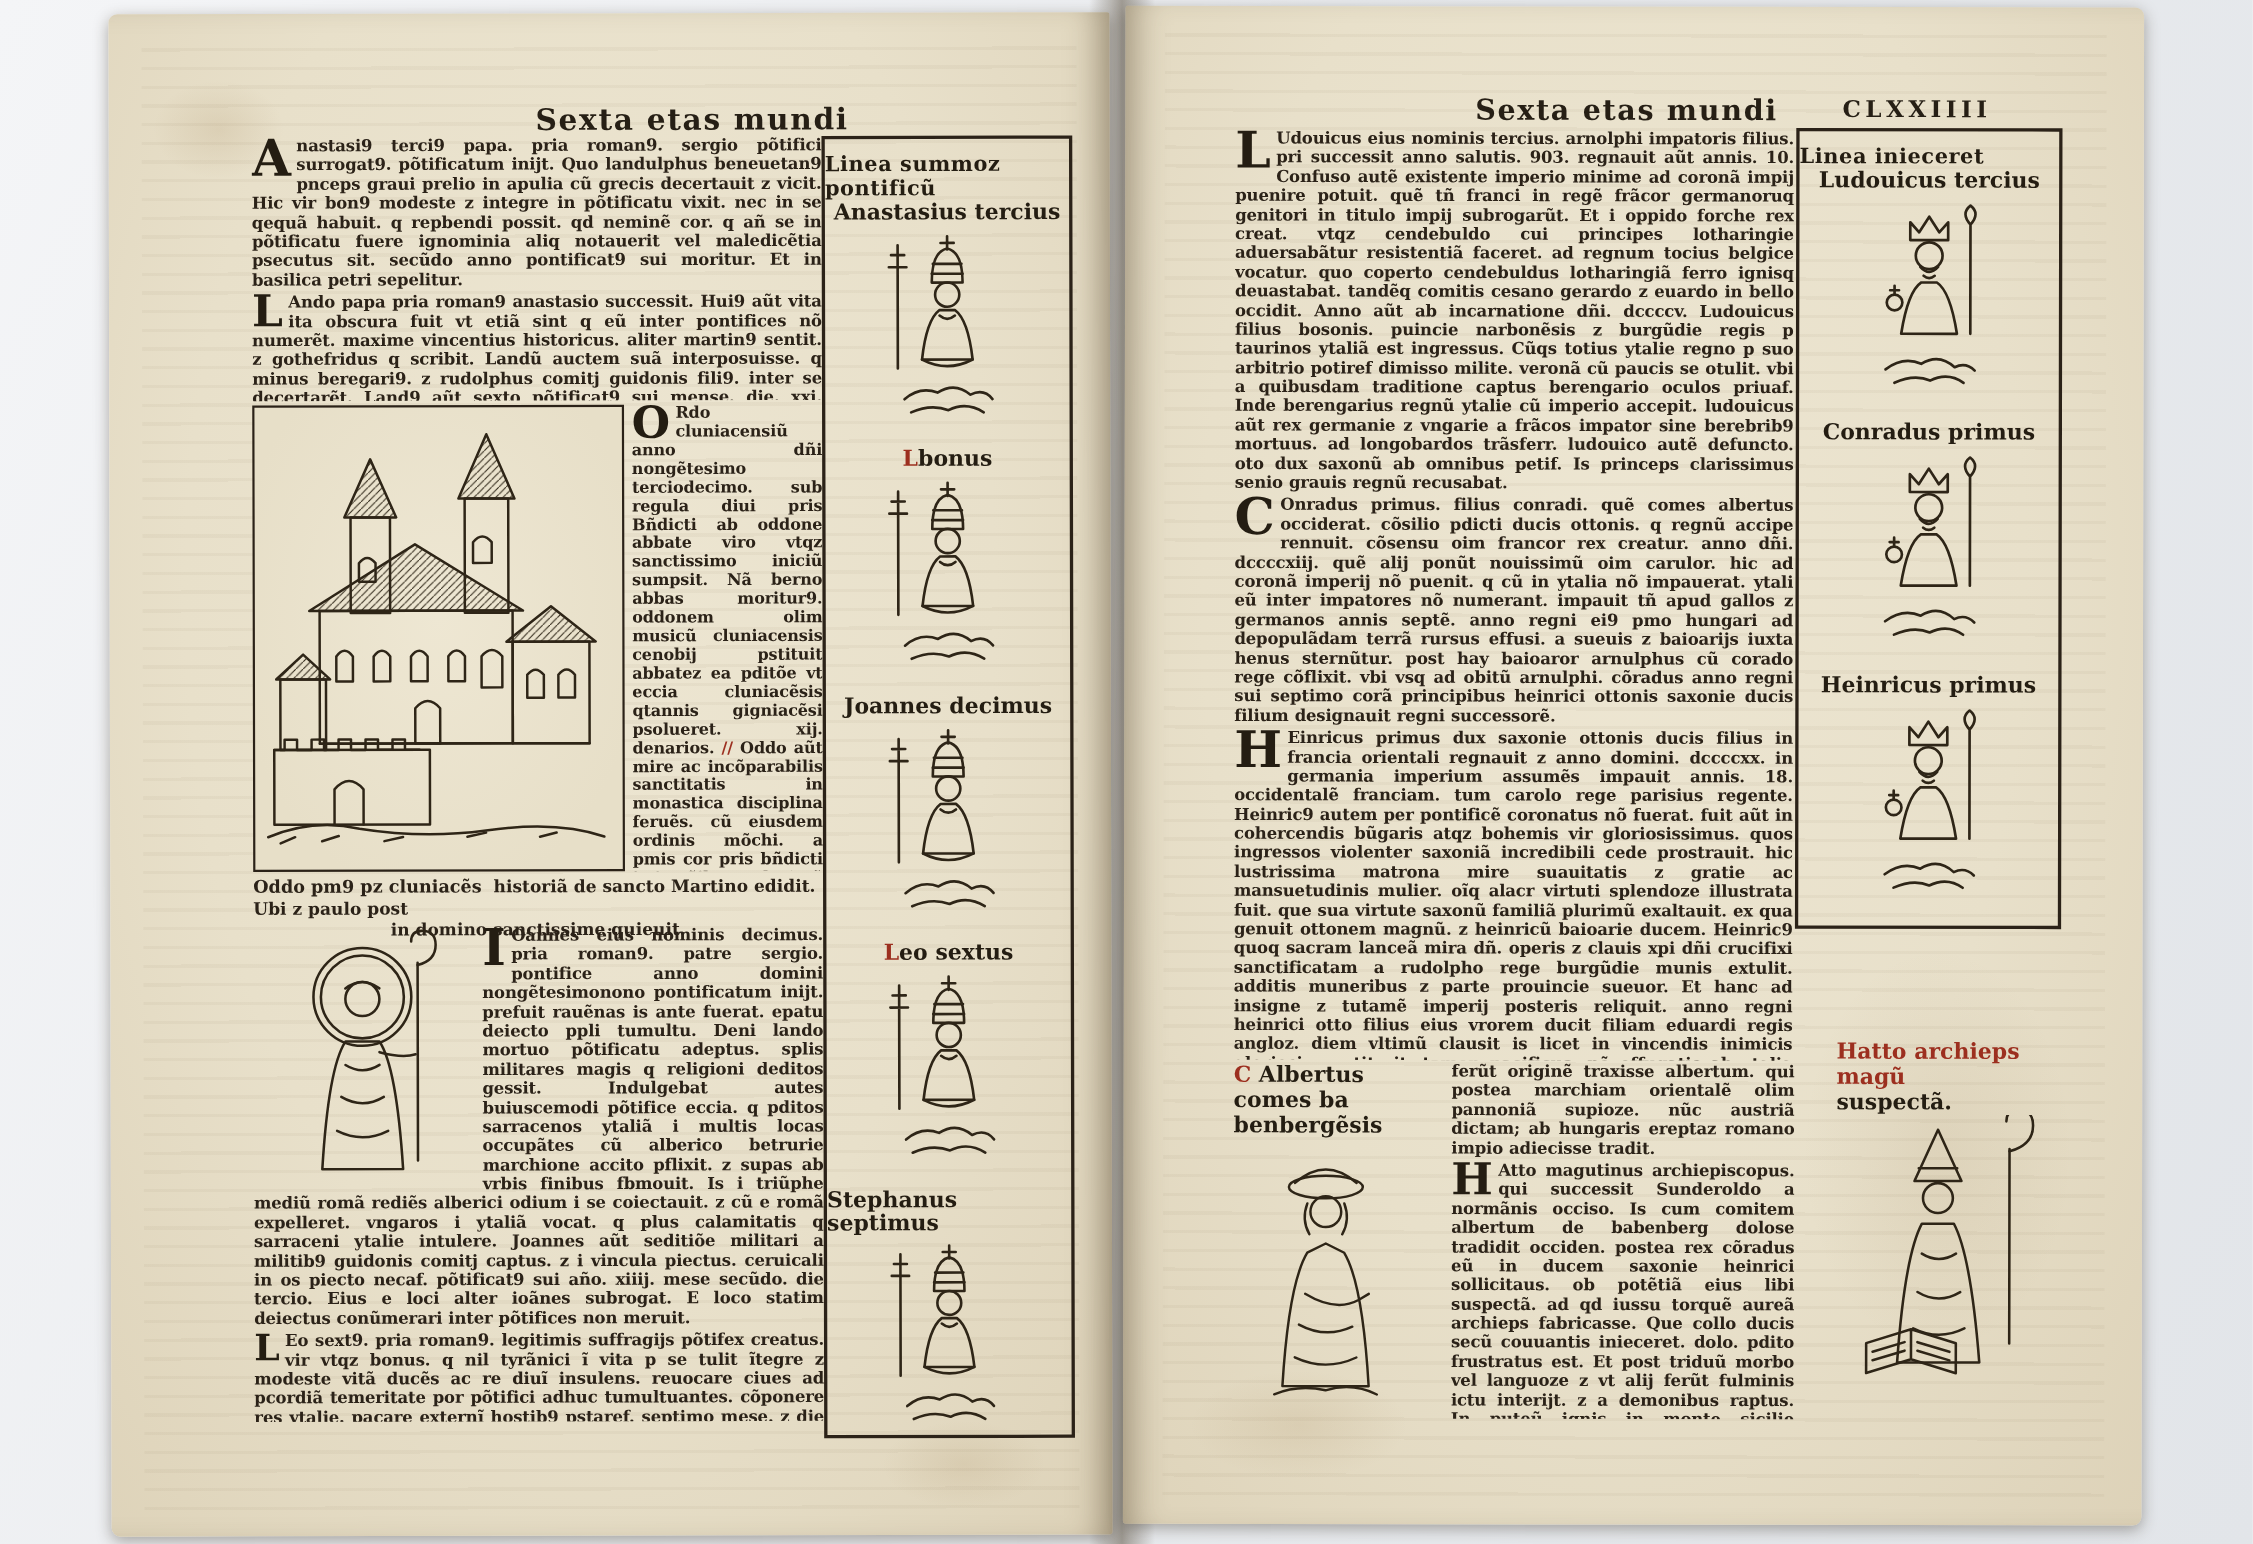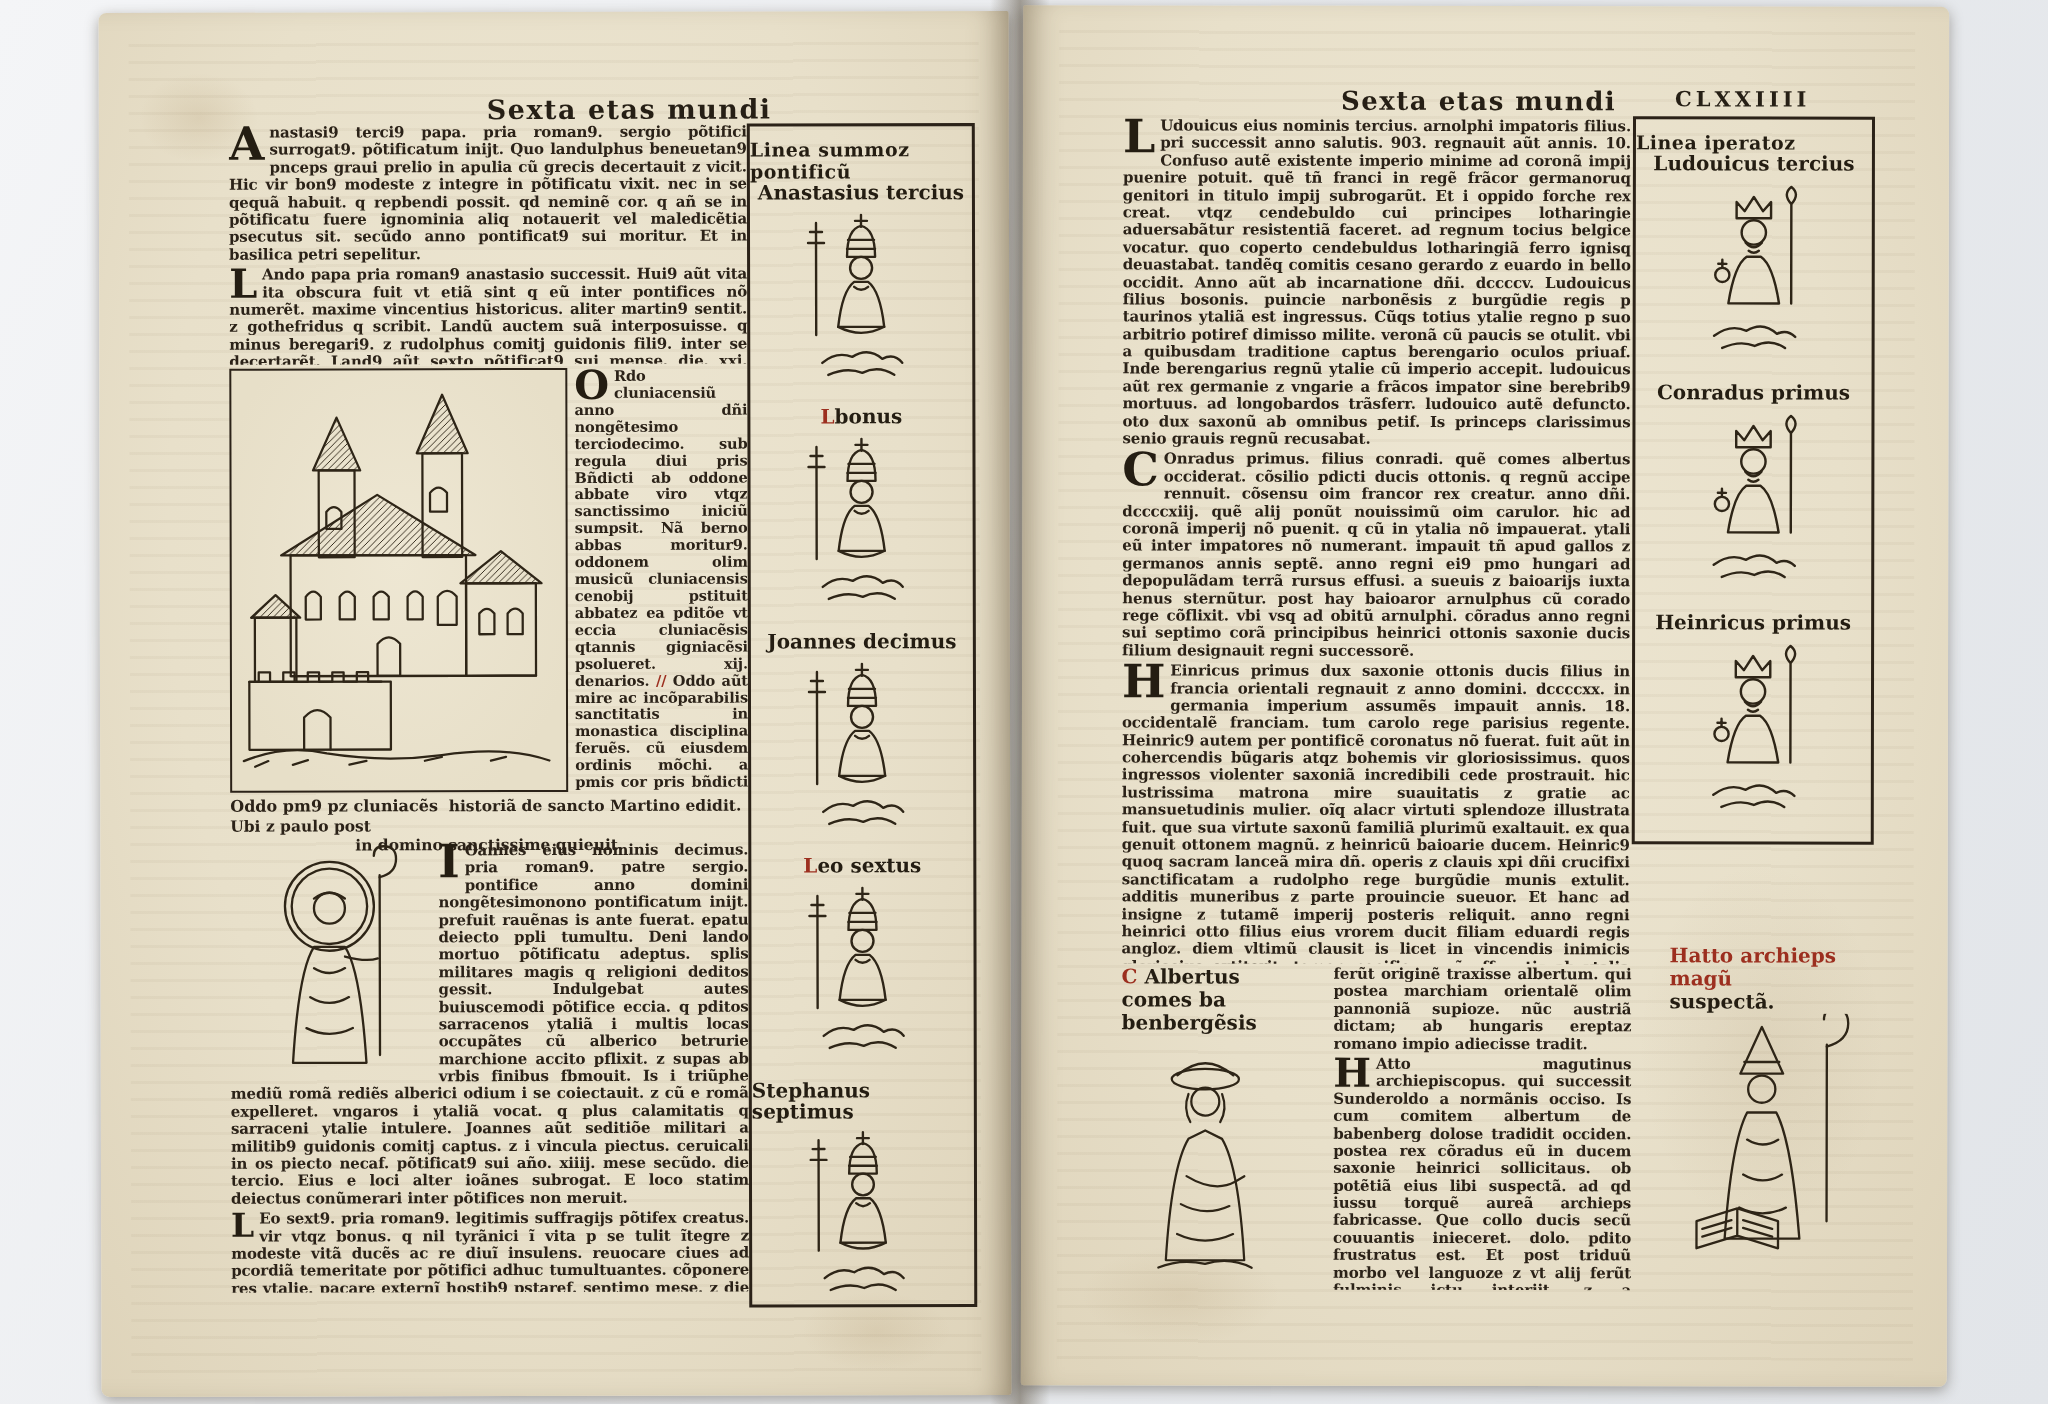--- a/index.html
+++ b/index.html
@@ -226,35 +226,35 @@
     <div class="runhead" style="left:318px;top:80px;font-size:26px;">Sexta etas mundi</div>
     <div class="folio" style="left:652px;top:80px;">CLXXIIII</div>
 
     <div style="position:absolute;left:100px;top:112px;width:508px;height:846px;overflow:hidden;">
       <p class="para"><span class="dropcap dc44">L</span><span>Udouicus eius nominis tercius. arnolphi impatoris filius. pri successit anno salutis. 903. regnauit aũt annis. 10. Confuso autẽ existente imperio minime ad coronã impij puenire potuit. quẽ tñ franci in regẽ frãcor germanoruq genitori in titulo impij subrogarũt. Et i oppido forche rex creat. vtqz cendebuldo cui principes lotharingie aduersabãtur resistentiã faceret. ad regnum tocius belgice vocatur. quo coperto cendebuldus lotharingiã ferro ignisq deuastabat. tandẽq comitis cesano gerardo z euardo in bello occidit. Anno aũt ab incarnatione dñi. dccccv. Ludouicus filius bosonis. puincie narbonẽsis z burgũdie regis p taurinos ytaliã est ingressus. Cũqs totius ytalie regno p suo arbitrio potiref dimisso milite. veronã cũ paucis se otulit. vbi a quibusdam traditione captus berengario oculos priuaf. Inde berengarius regnũ ytalie cũ imperio accepit. ludouicus aũt rex germanie z vngarie a frãcos impator sine berebrib9 mortuus. ad longobardos trãsferr. ludouico autẽ defuncto. oto dux saxonũ ab omnibus petif. Is princeps clarissimus senio grauis regnũ recusabat.</span></p>
       <p class="para"><span class="dropcap dc44">C</span><span>Onradus primus. filius conradi. quẽ comes albertus occiderat. cõsilio pdicti ducis ottonis. q regnũ accipe rennuit. cõsensu oim francor rex creatur. anno dñi. dccccxiij. quẽ alij ponũt nouissimũ oim carulor. hic ad coronã imperij nõ puenit. q cũ in ytalia nõ impauerat. ytali eũ inter impatores nõ numerant. impauit tñ apud gallos z germanos annis septẽ. anno regni ei9 pmo hungari ad depopulãdam terrã rursus effusi. a sueuis z baioarijs iuxta henus sternũtur. post hay baioaror arnulphus cũ corado rege cõflixit. vbi vsq ad obitũ arnulphi. cõradus anno regni sui septimo corã principibus heinrici ottonis saxonie ducis filium designauit regni successorẽ.</span></p>
       <p class="para"><span class="dropcap dc44">H</span><span>Einricus primus dux saxonie ottonis ducis filius in francia orientali regnauit z anno domini. dccccxx. in germania imperium assumẽs impauit annis. 18. occidentalẽ franciam. tum carolo rege parisius regente. Heinric9 autem per pontificẽ coronatus nõ fuerat. fuit aũt in cohercendis bũgaris atqz bohemis vir gloriosissimus. quos ingressos violenter saxoniã incredibili cede prostrauit. hic lustrissima matrona mire suauitatis z gratie ac mansuetudinis mulier. oĩq alacr virtuti splendoze illustrata fuit. que sua virtute saxonũ familiã plurimũ exaltauit. ex qua genuit ottonem magnũ. z heinricũ baioarie ducem. Heinric9 quoq sacram lanceã mira dñ. operis z clauis xpi dñi crucifixi sanctificatam a rudolpho rege burgũdie munis extulit. additis muneribus z parte prouincie sueuor. Et hanc ad insigne z tutamẽ imperij posteris reliquit. anno regni heinrici otto filius eius vrorem ducit filiam eduardi regis angloz. diem vltimũ clausit is licet in vincendis inimicis gloriosius extiterit. tamen pacificus. nõ effugatis ab ytalia tirãnis. nõ accepit imperialẽ.</span></p>
 
     </div>
 
-    <div style="position:absolute;left:100px;top:960px;width:510px;height:330px;display:flex;gap:24px;">
+    <div style="position:absolute;left:100px;top:960px;width:510px;height:330px;display:flex;gap:10px;">
       <div style="width:172px;flex:none;">
         <div class="smallcap-left"><span class="red">C</span> <span>Albertus comes ba</span><br><span>benbergẽsis</span></div>
         <svg width="168" height="246" viewBox="0 0 180 260">
             <use href="#sym-noble" xlink:href="#sym-noble"></use>
           </svg>
       </div>
       <div style="flex:1;height:324px;overflow:hidden;margin-left:16px;">
         <p class="para">ferũt originẽ traxisse albertum. qui postea marchiam orientalẽ olim pannoniã supioze. nũc austriã dictam; ab hungaris ereptaz romano impio adiecisse tradit.</p>
         <p class="para"><span class="dropcap dc40">H</span><span>Atto magutinus archiepiscopus. qui successit Sunderoldo a normãnis occiso. Is cum comitem albertum de babenberg dolose tradidit occiden. postea rex cõradus eũ in ducem saxonie heinrici sollicitaus. ob potẽtiã eius libi suspectã. ad qd iussu torquẽ aureã archieps fabricasse. Que collo ducis secũ couuantis inieceret. dolo. pdito frustratus est. Et post triduũ morbo vel languoze z vt alij ferũt fulminis ictu interijt. z a demonibus raptus. In puteũ ignis in monte sicilie precipitat. dicente voce in aere. Sic peccata lues. sicq ruendo rues.</span></p>
       </div>
     </div>
 
     <div class="lineage-box" style="left:610px;top:110px;width:236px;height:722px;">
-      <div class="lineage-title">Linea iperatoz</div>
+      <div class="lineage-title">Linea inieceret</div>
       <div class="lineage-entry">
         <div class="figcap"><span>L</span><span>udouicus tercius</span></div>
         <svg width="152" height="190" viewBox="0 0 150 185">
             <use href="#sym-king" xlink:href="#sym-king"></use>
           </svg>
       </div>
       <div class="lineage-entry">
         <div class="figcap"><span>C</span><span>onradus primus</span></div>
         <svg width="152" height="190" viewBox="0 0 150 185">
             <use href="#sym-king" xlink:href="#sym-king"></use>

